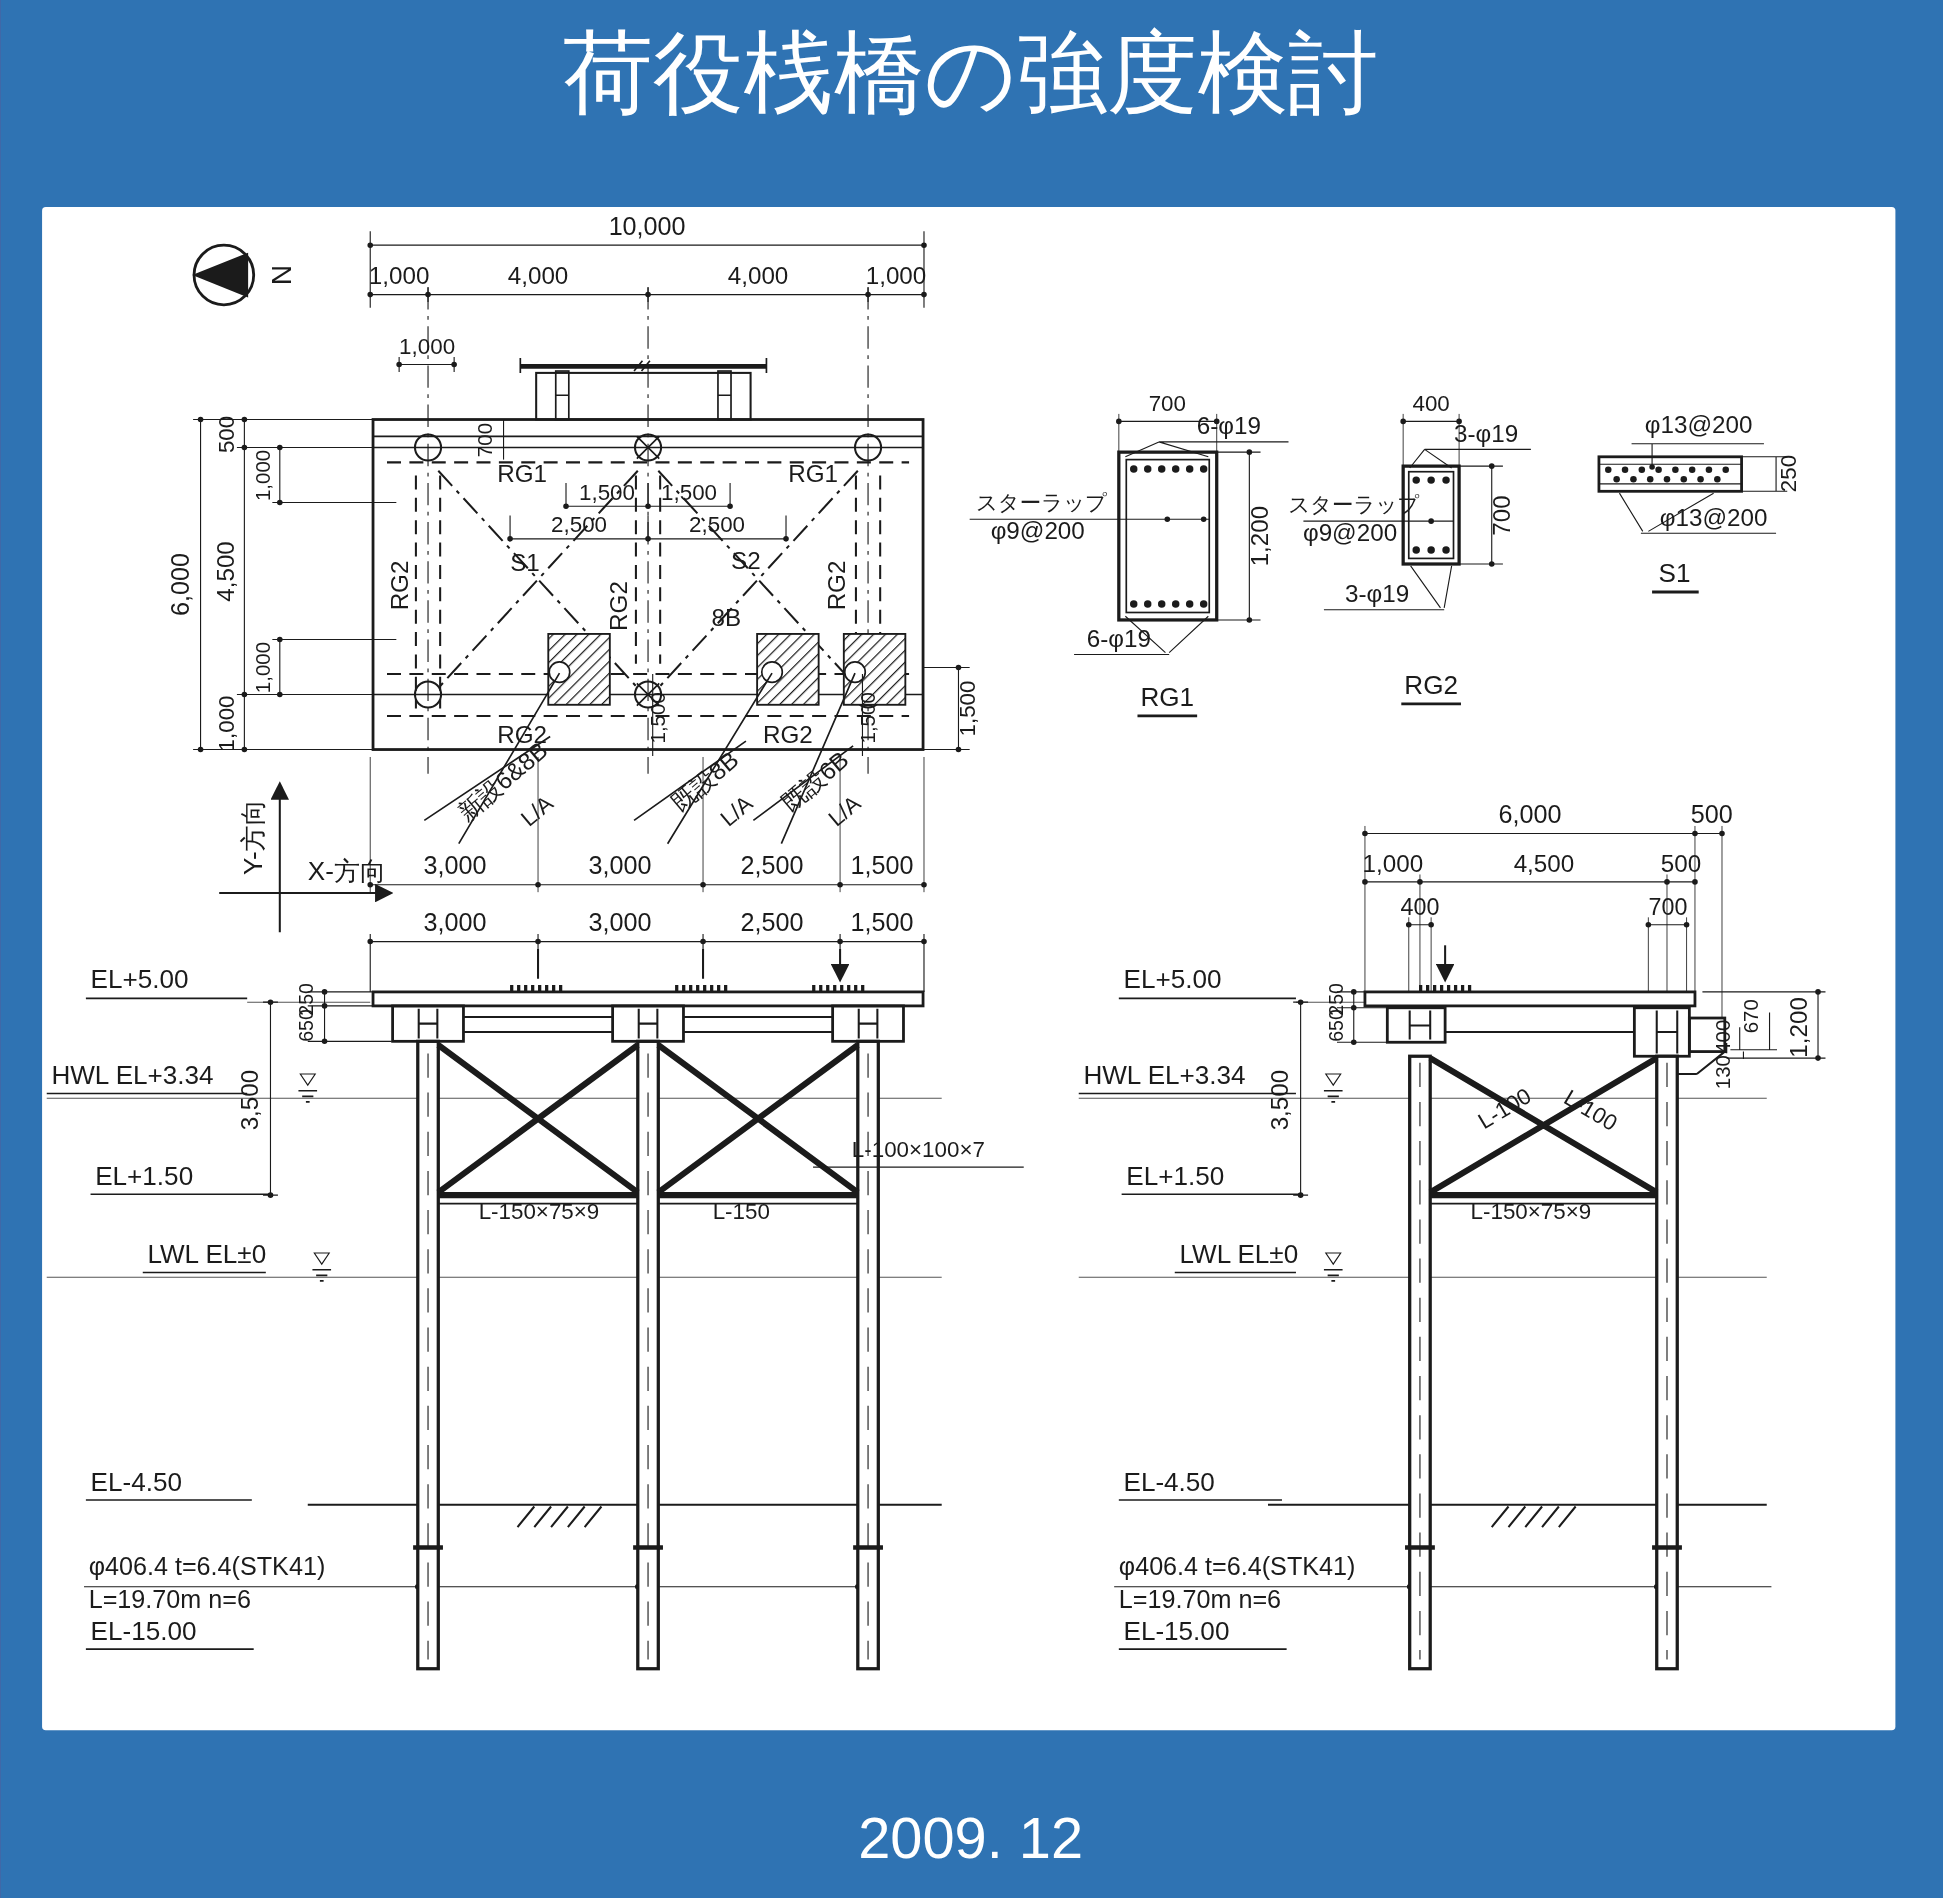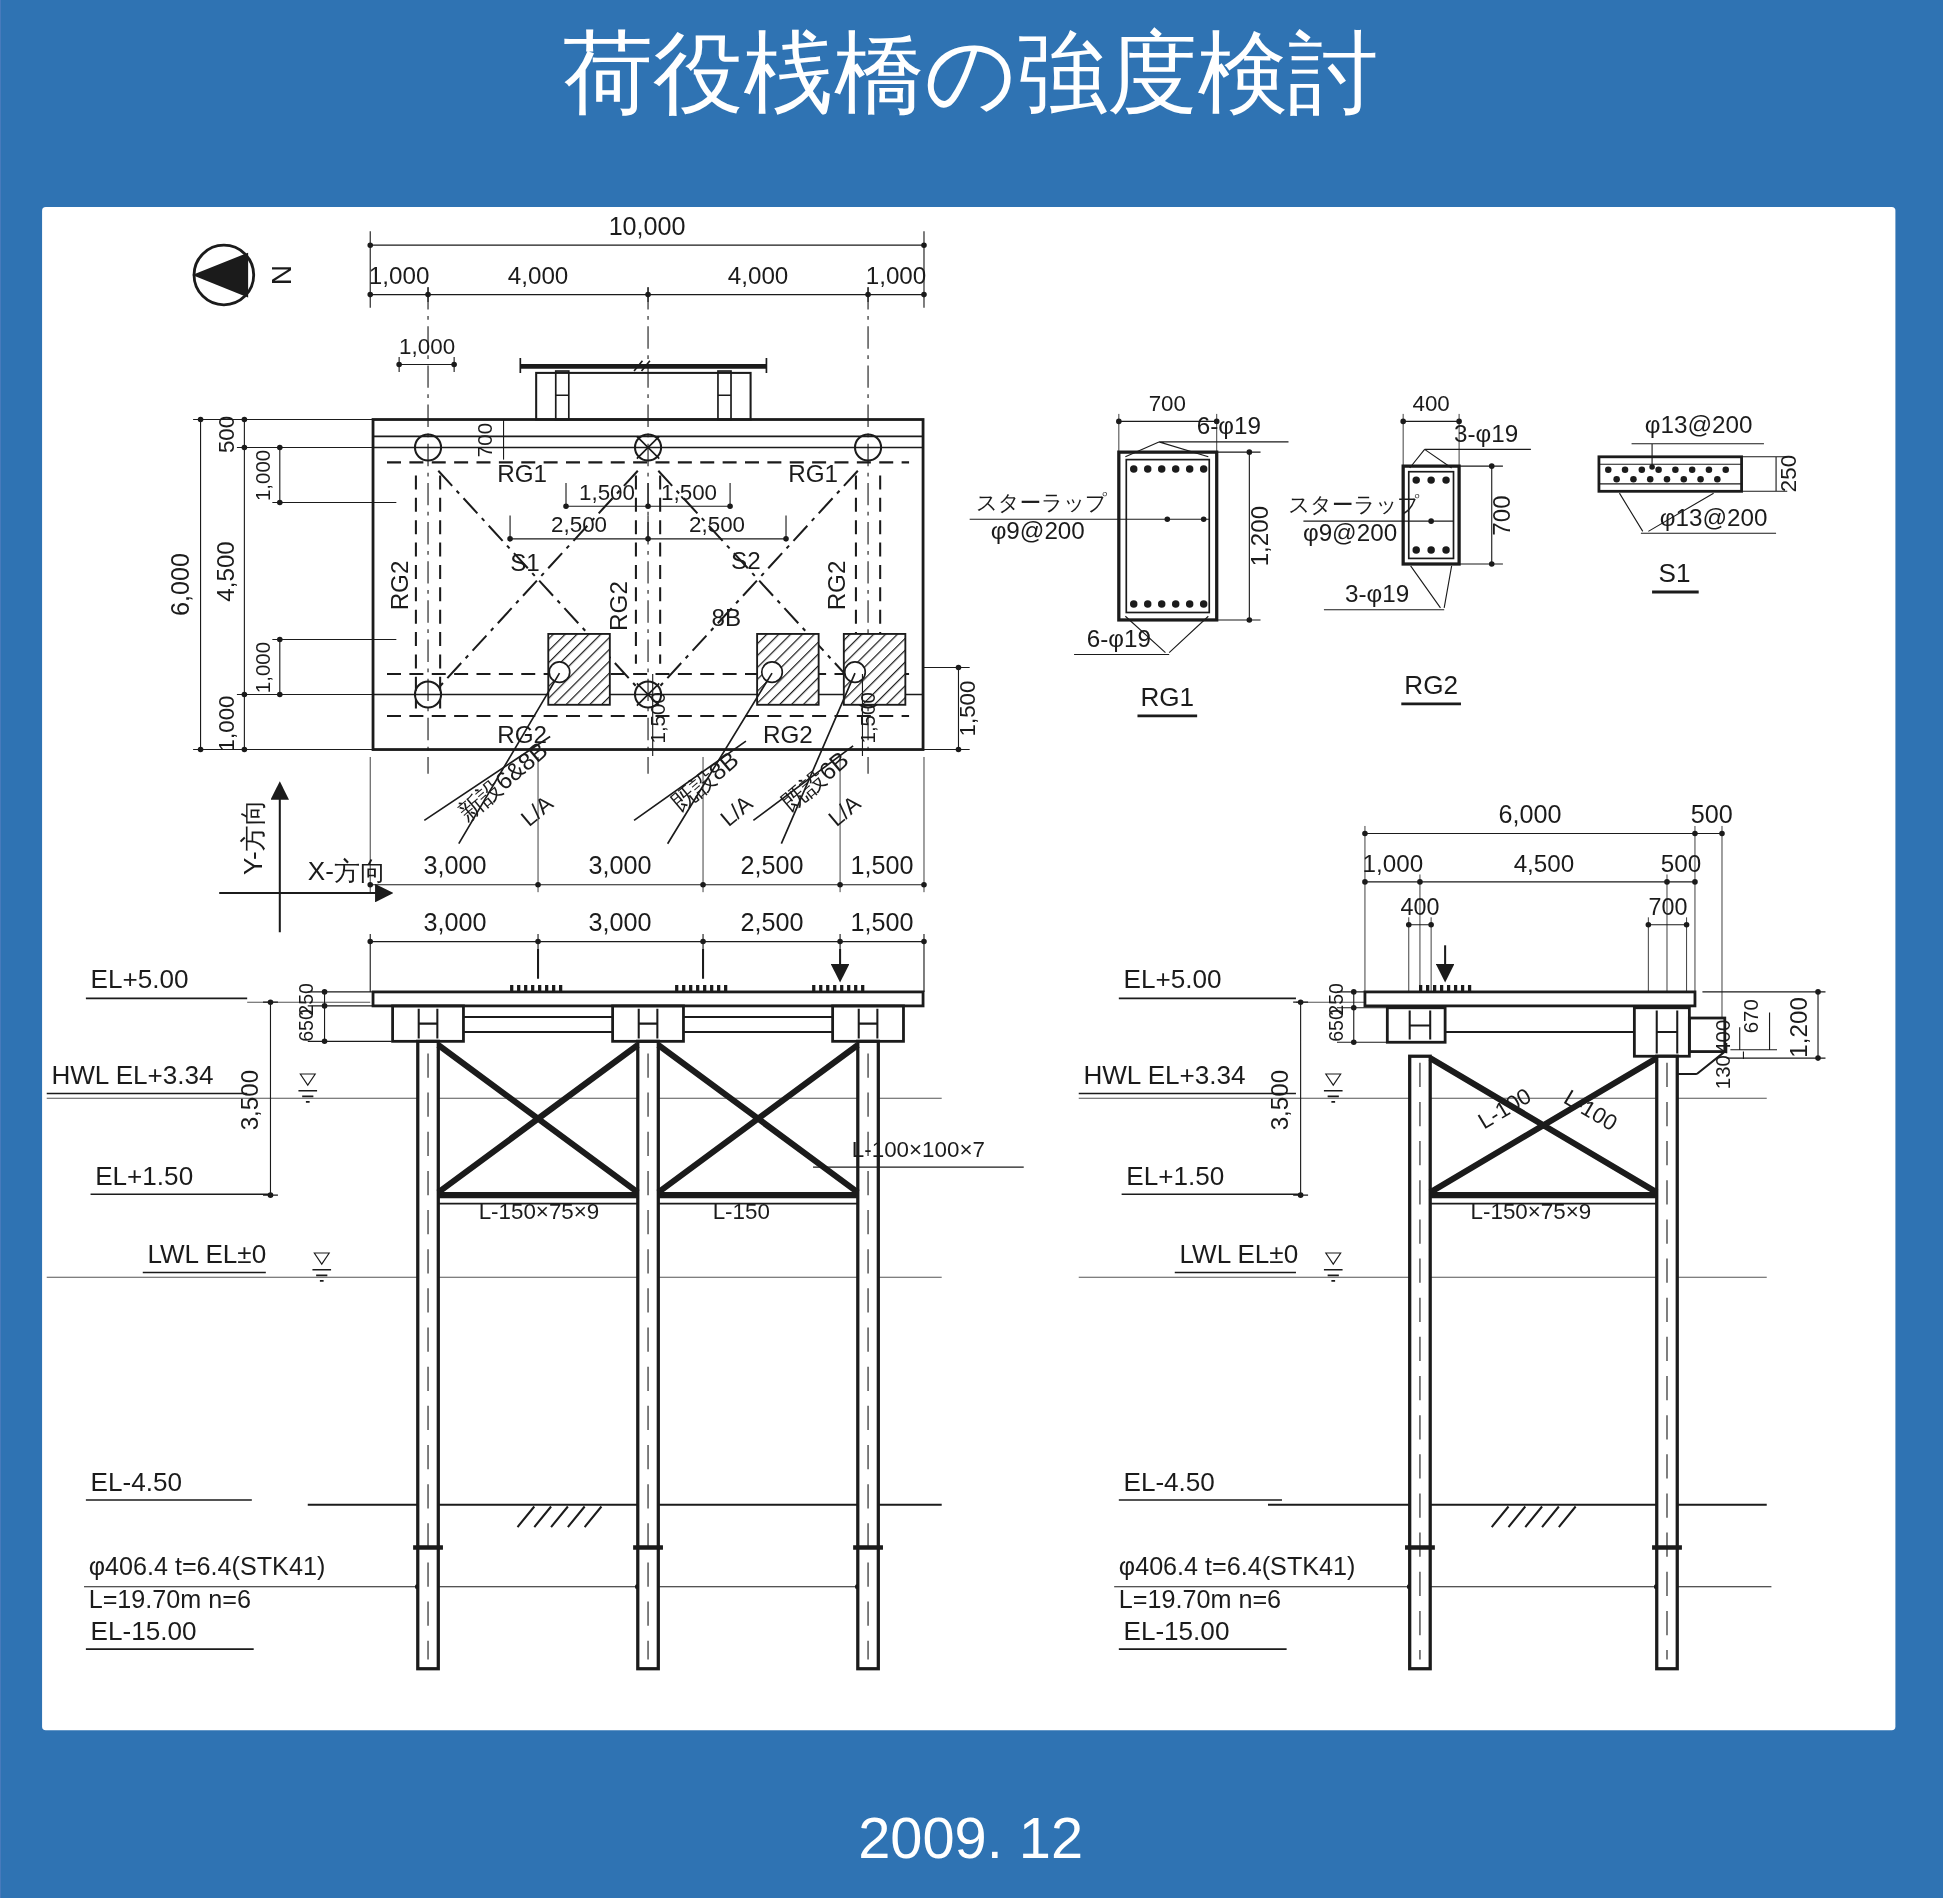--- a/index.html
+++ b/index.html
@@ -1,16 +1,16 @@
 <!DOCTYPE html>
 <html style="font-size:15px"><head>
 <meta charset="utf-8">
 <style>
   html,body{margin:0;padding:0;background:#2f73b3;}
-  .stage{position:relative;width:1944px;height:1899px;background:#f0abfc;overflow:hidden;}
+  .stage{position:relative;width:1944px;height:1899px;background:#be185d;overflow:hidden;}
   svg{position:absolute;left:0;top:0;}
   text{font-family:"Liberation Sans","DejaVu Sans",sans-serif;fill:#1b1b1b;}
   .wh{fill:#ffffff;}
   .mid{text-anchor:middle;}
   .st{text-anchor:start;}
   .ln{stroke:#1b1b1b;fill:none;}
   .w1{stroke-width:1.2;} .w08{stroke-width:0.9;} .w18{stroke-width:1.8;} .w2{stroke-width:2.2;}
   .w3{stroke-width:3;} .w35{stroke-width:3.5;} .w5{stroke-width:5;} .w6{stroke-width:6.5;}
   .hid{stroke-dasharray:15,9;}
   .cen{stroke-dasharray:24,7,4,7;}

